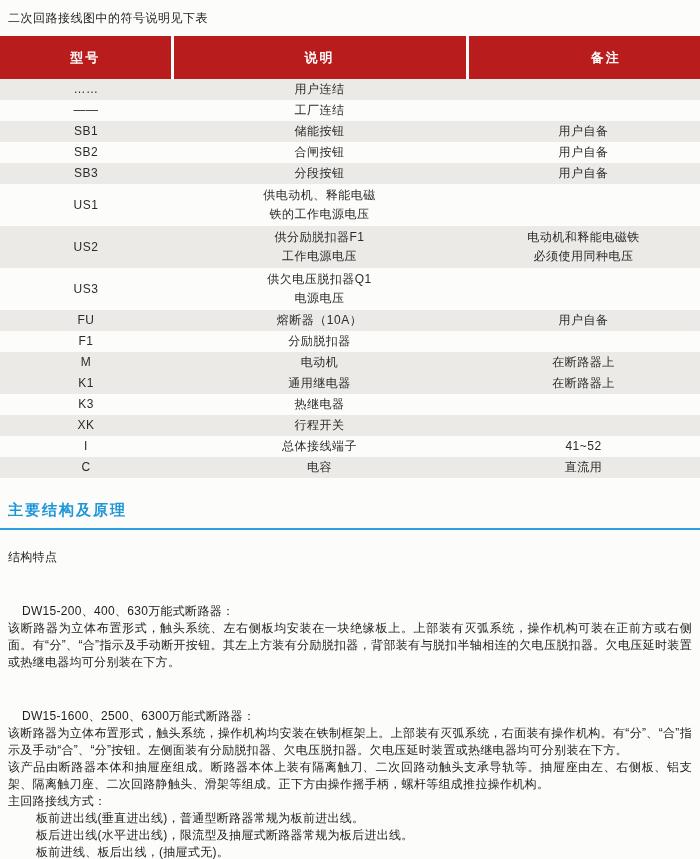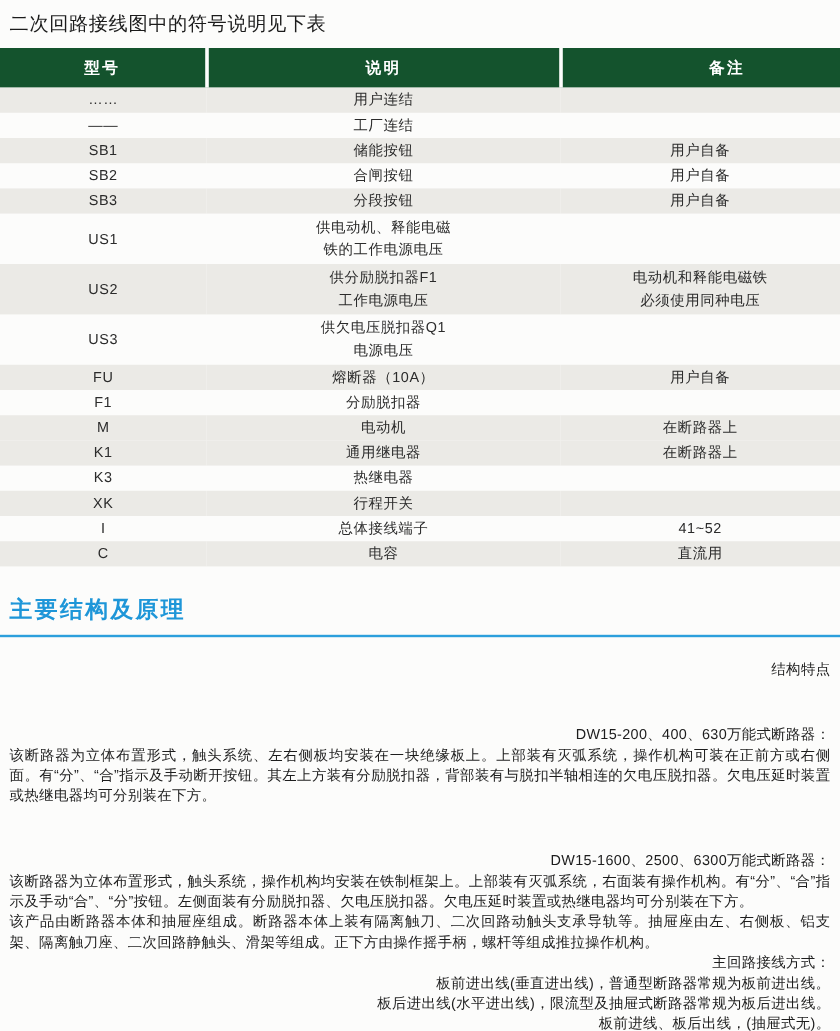--- a/index.html
+++ b/index.html
@@ -10,36 +10,36 @@
     background: #fcfcfb;
     font-family: "Liberation Sans", "DejaVu Sans", sans-serif;
     color: #222;
     overflow: hidden;
   }
   .page { width: 700px; height: 859px; position: relative; }
 
   .intro {
     margin: 0;
     padding: 10px 8px 9px 8px;
-    font-size: 16px;
+    font-size: 12px;
     color: #1b1b1b;
     letter-spacing: 0.5px;
   }
 
   table.symbol-table {
     width: 700px;
     border-collapse: collapse;
     table-layout: fixed;
   }
   .symbol-table th {
-    background: #14532d;
+    background: #b91c1c;
     color: #ffffff;
     font-size: 13px;
     font-weight: bold;
-    height: 33px;
+    height: 43px;
     letter-spacing: 2px;
     border-right: 3px solid #fdfdfc;
   }
   .symbol-table th:last-child { border-right: none; padding-left: 44px; }
   .symbol-table td {
     font-size: 12px;
     text-align: center;
     padding: 0 4px;
     height: 21px;
     line-height: 21px;
@@ -50,34 +50,33 @@
   .symbol-table td.multi { line-height: 19px; padding: 2px 4px; }
   .symbol-table tr.shaded { background: #ebeae6; }
   .col-model { width: 172px; }
   .col-desc  { width: 295px; }
   .col-note  { width: 233px; }
 
   .section { margin-top: 23px; }
   .section-title {
     margin: 0 0 0 0;
     padding: 0 8px 8px 8px;
-    font-size: 19px;
+    font-size: 15px;
     font-weight: bold;
     color: #1e96d8;
     letter-spacing: 2px;
     border-bottom: 2px solid #2c9fdc;
   }
   .section-body { padding: 19px 8px 0 8px; }
   .para {
     margin: 0;
     font-size: 12px;
     line-height: 17px;
     color: #1d1d1d;
     letter-spacing: 0.3px;
-    text-align: right;
   }
   .para.plain  { }
   .para.sub    { text-indent: 14px; margin-top: 37px; }
   .para.body   { text-align: justify; }
   .para.indent { text-indent: 28px; }
 </style>
 </head>
 <body>
 
 <div class="page">

